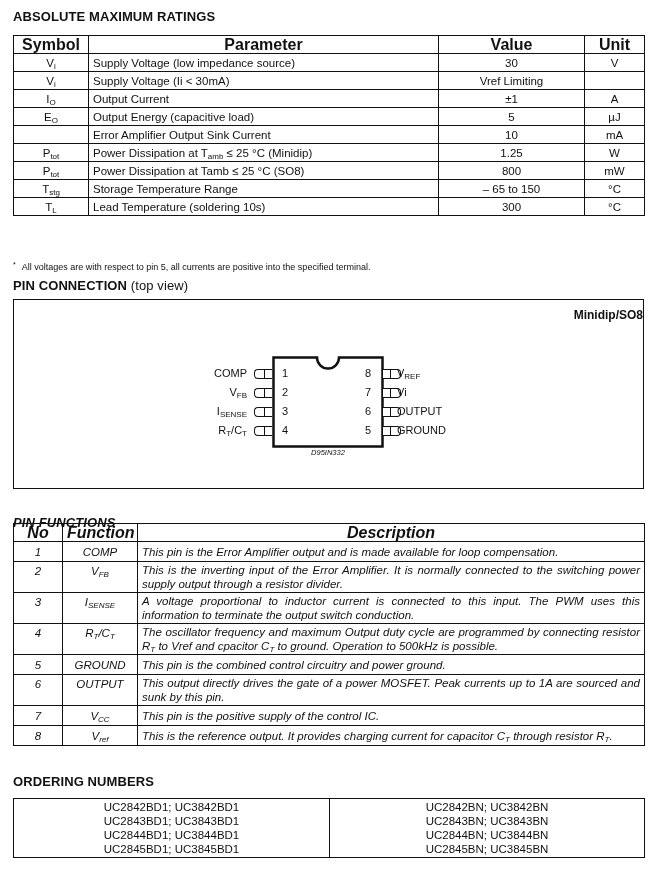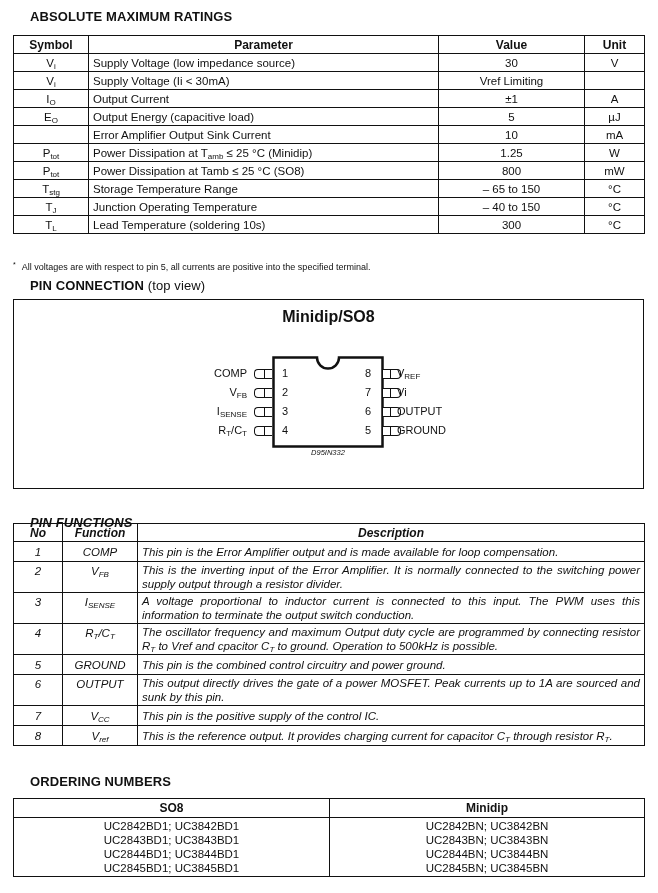--- a/index.html
+++ b/index.html
@@ -3,40 +3,40 @@
 <meta charset="utf-8">
 <style>
   html, body { margin: 0; padding: 0; background: #ffffff; }
   body {
     width: 658px; height: 893px; position: relative; overflow: hidden;
     font-family: "Liberation Sans", sans-serif; color: #111111;
   }
   .abs { position: absolute; }
   .h-title {
     font-family: "Liberation Sans", sans-serif; font-weight: bold; font-size: 13px;
-    color: #111; letter-spacing: 0.1px; white-space: nowrap; margin-left: 17px;
+    color: #111; letter-spacing: 0.1px; white-space: nowrap;
   }
   .h-title .light { font-weight: normal; }
   table.grid {
     position: absolute; border-collapse: collapse; table-layout: fixed;
     font-size: 11.5px; color: #111;
   }
   table.grid td, table.grid th {
     border: 1px solid #111; padding: 0 4px; height: 17px; line-height: 14px;
     white-space: nowrap; overflow: hidden;
   }
-  table.grid th { font-weight: bold; font-size: 12px; }
+  table.grid th { font-weight: bold; font-size: 16px; }
   .c { text-align: center; }
   .l { text-align: left; }
   sub { font-size: 8px; vertical-align: -2px; line-height: 0; }
   .desc { white-space: normal !important; text-align: justify; line-height: 14px !important; padding: 1px 4px !important; }
   .footnote { font-size: 9px; white-space: nowrap; }
   .footnote .star { font-size: 7px; vertical-align: 3px; margin-right: 6px; }
   .pinbox { border: 1px solid #111; }
-  .pkg-title { font-weight: bold; font-size: 16px; text-align: center; }
+  .pkg-title { font-weight: bold; font-size: 12px; text-align: right; }
   .pin-label { font-size: 11px; white-space: nowrap; }
   .pin-num { font-size: 11px; }
   .lead { position: absolute; width: 18px; height: 10px; border: 1px solid #111; box-sizing: border-box; background: #fff; }
   .lead.left { border-radius: 4px 0 0 4px; border-right: none; }
   .lead.right { border-radius: 0 4px 4px 0; border-left: none; }
   .lead .tick { position: absolute; top: 0; width: 1px; height: 8px; background: #111; }
   .order-table td { height: auto; }
   .order-list { line-height: 14px; padding: 1px 0 1px 0 !important; }
 </style>
 </head>
@@ -100,26 +100,20 @@
     <td class="c">800</td>
     <td class="c">mW</td>
   </tr>
   <tr>
     <td class="c"><span>T</span><sub>stg</sub></td>
     <td class="l">Storage Temperature Range</td>
     <td class="c">– 65 to 150</td>
     <td class="c">°C</td>
   </tr>
   <tr>
-    <td class="c"><span>T</span><sub>J</sub></td>
-    <td class="l">Junction Operating Temperature</td>
-    <td class="c">– 40 to 150</td>
-    <td class="c">°C</td>
-  </tr>
-  <tr>
     <td class="c"><span>T</span><sub>L</sub></td>
     <td class="l">Lead Temperature (soldering 10s)</td>
     <td class="c">300</td>
     <td class="c">°C</td>
   </tr>
 </tbody>
   </table>
 
 <div class="abs footnote" style="left:13px; top:261px;">
   <span class="star">*</span><span>All voltages are with respect to pin 5, all currents are positive into the specified terminal.</span>
@@ -244,24 +238,20 @@
   </table>
 
 <div class="abs h-title" style="left:13px; top:774px;">ORDERING NUMBERS</div>
 
 <table class="grid order-table" style="left:13px; top:798px; width:631px;">
   <colgroup>
       <col style="width:316px">
       <col style="width:315px">
     </colgroup>
   <tbody>
-      <tr>
-    <th class="c" style="height:18px;">SO8</th>
-    <th class="c" style="height:18px;">Minidip</th>
-  </tr>
   <tr>
     <td class="c order-list">
       <div>UC2842BD1; UC3842BD1</div>
       <div>UC2843BD1; UC3843BD1</div>
       <div>UC2844BD1; UC3844BD1</div>
       <div>UC2845BD1; UC3845BD1</div>
     </td>
     <td class="c order-list">
       <div>UC2842BN; UC3842BN</div>
       <div>UC2843BN; UC3843BN</div>

